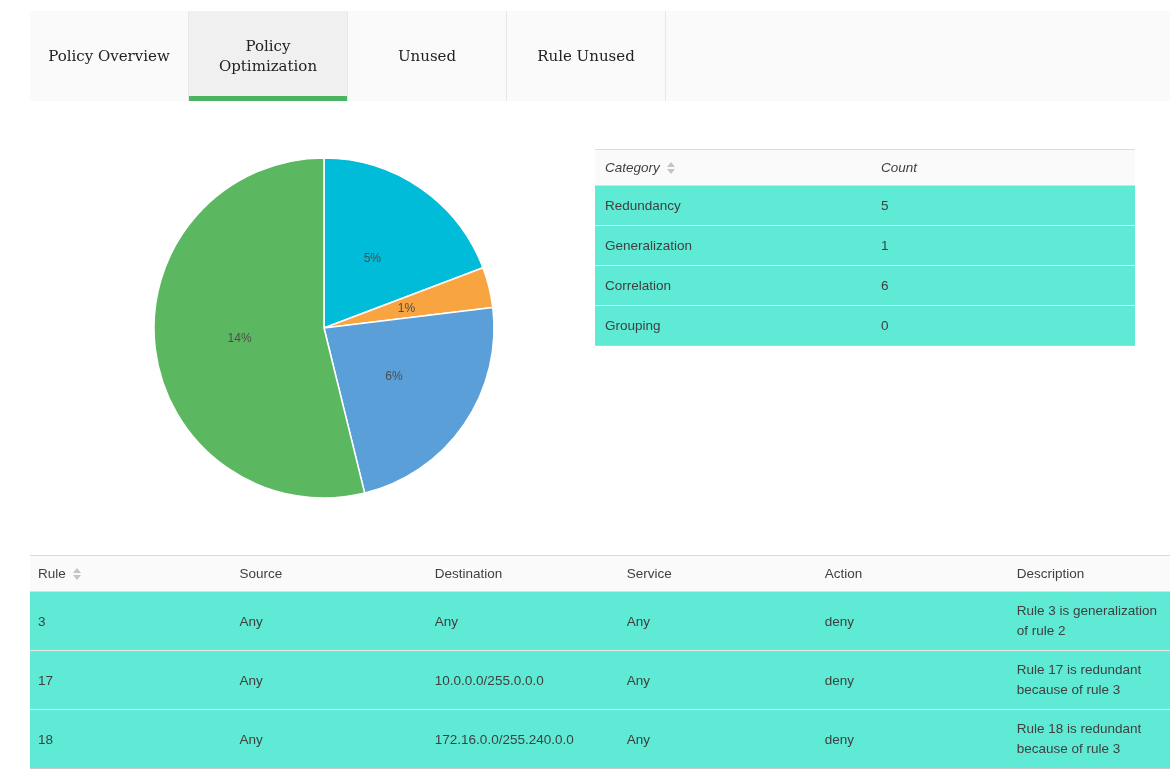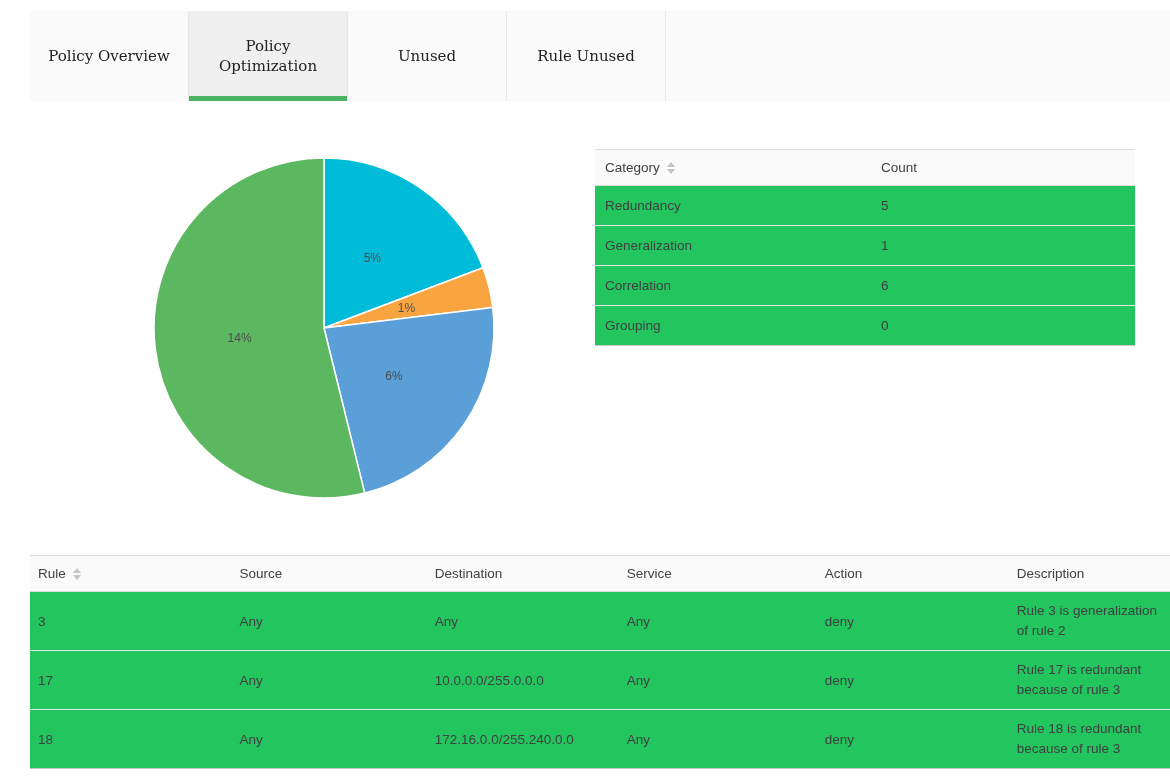--- a/index.html
+++ b/index.html
@@ -14,35 +14,35 @@
          border-right:1px solid #e7e7e7; cursor:pointer; line-height:1.35; padding:0 14px; }
   .tab.active { background:#f0f0f0; }
   .tab-underline { position:absolute; left:0; right:0; bottom:0; height:5px; }
 
   
   .pie-svg { position:absolute; left:134px; top:138px; width:380px; height:380px; }
   .pie-svg text { font-family:"Liberation Sans", sans-serif; font-size:12px; fill:#4d4d4d; }
 
   
   .tbl { position:absolute; font-size:13.5px; color:#404040; }
-  .tr { display:flex; align-items:center; background:#22c55e; }
+  .tr { display:flex; align-items:center; background:#5eead4; }
   .tr.head { background:#fafafa; border-top:1px solid #dcdcdc; border-bottom:1px solid #dcdcdc; }
   .tr:not(.head) { border-bottom:1px solid #e9e9e9; }
   .tr.last { border-bottom:1px solid #c8c8c8; }
   .th,.td { display:flex; align-items:center; padding:0 8px; }
   .sort-icon { display:inline-flex; flex-direction:column; margin-left:7px; }
   .sort-icon .up   { width:0; height:0; border-left:4px solid transparent; border-right:4px solid transparent;
                      border-bottom:5px solid #c5c5c5; margin-bottom:2px; }
   .sort-icon .down { width:0; height:0; border-left:4px solid transparent; border-right:4px solid transparent;
                      border-top:5px solid #c5c5c5; }
 
   
   #category-table { left:595px; top:149px; width:540px; }
   #category-table .tr { height:40px; }
-  #category-table .tr.head { height:37px; }
+  #category-table .tr.head { height:37px;font-style:italic; }
   #category-table .th:nth-child(1), #category-table .td:nth-child(1) { width:278px; padding-left:10px; }
   #category-table .th:nth-child(2), #category-table .td:nth-child(2) { flex:1; }
 
   
   #rules-table { left:30px; top:555px; width:1140px; }
   #rules-table .tr { height:59px;gap:29px; }
   #rules-table .tr.head { height:37px; }
   #rules-table .th:nth-child(1), #rules-table .td:nth-child(1) { width:198px; }
   #rules-table .th:nth-child(2), #rules-table .td:nth-child(2) { width:191px; }
   #rules-table .th:nth-child(3), #rules-table .td:nth-child(3) { width:187px; }

